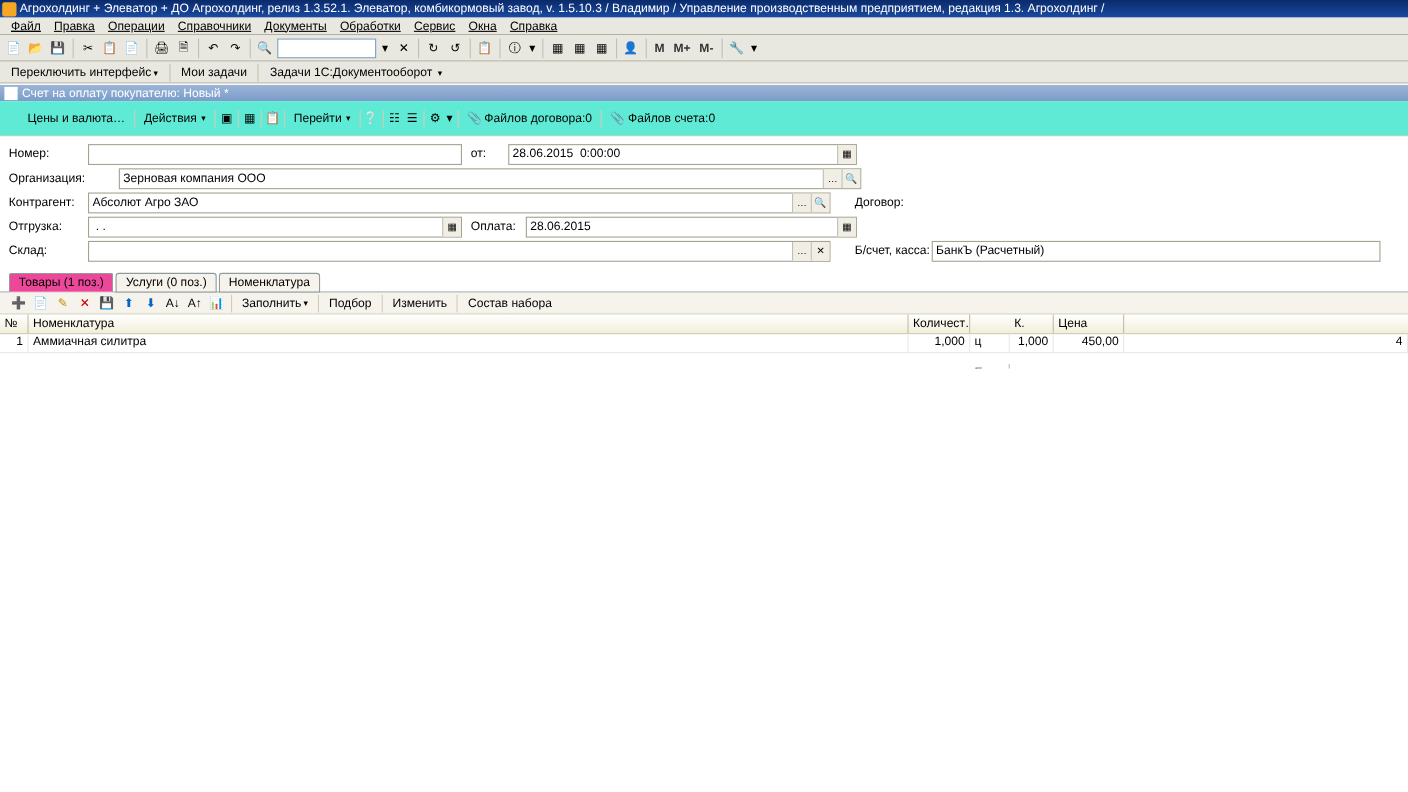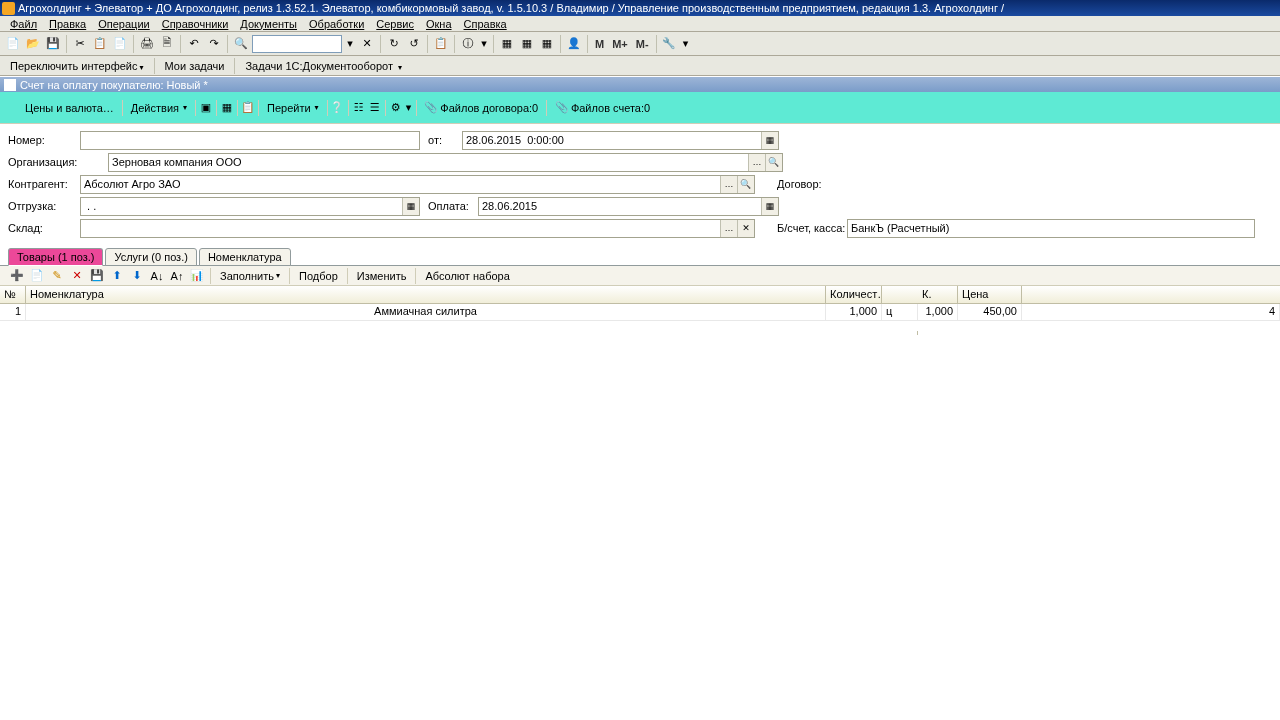--- a/index.html
+++ b/index.html
@@ -251,34 +251,34 @@
   <span class="ssep"></span>
   <span class="sttxt">
       <span>Заполнить</span>
       <span class="drop">▾</span>
     </span>
   <span class="ssep"></span>
   <span class="sttxt">Подбор</span>
   <span class="ssep"></span>
   <span class="sttxt">Изменить</span>
   <span class="ssep"></span>
-  <span class="sttxt">Абсолют набора</span>
+  <span class="sttxt">Состав набора</span>
 </div>
 
 <div class="grid-header">
   <div class="gh" style="width:26px;">№</div>
   <div class="gh" style="width:800px;">Номенклатура</div>
   <div class="gh" style="width:56px;">Количест…</div>
   <div class="gh" style="width:36px;margin-top:45px;">Ед.</div>
   <div class="gh" style="width:40px;">К.</div>
   <div class="gh" style="width:64px;">Цена</div>
 </div>
 <div class="grid-body">
   <div class="grid-row">
     <div class="gc right" style="width:26px;">1</div>
-    <div class="gc" style="width:800px;text-align:center;">Аммиачная силитра</div>
+    <div class="gc" style="width:800px;">Аммиачная силитра</div>
     <div class="gc right" style="width:56px;">1,000</div>
     <div class="gc" style="width:36px;">ц</div>
     <div class="gc right" style="width:40px;">1,000</div>
     <div class="gc right" style="width:64px;">450,00</div>
     <div class="gc right" style="flex:1;">4</div>
   </div>
 </div>
 
 </body></html>

